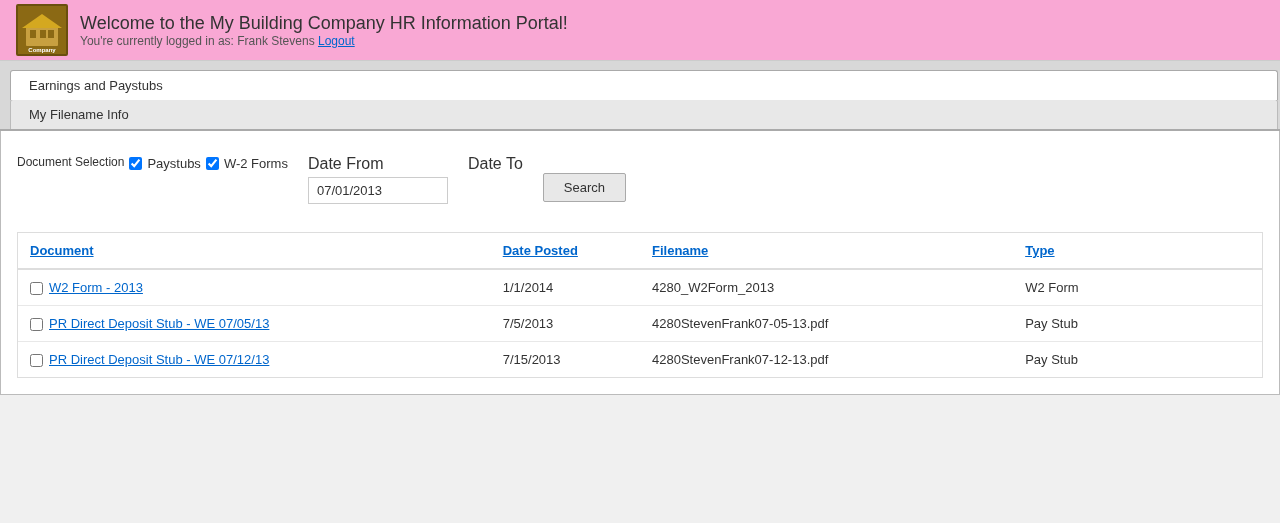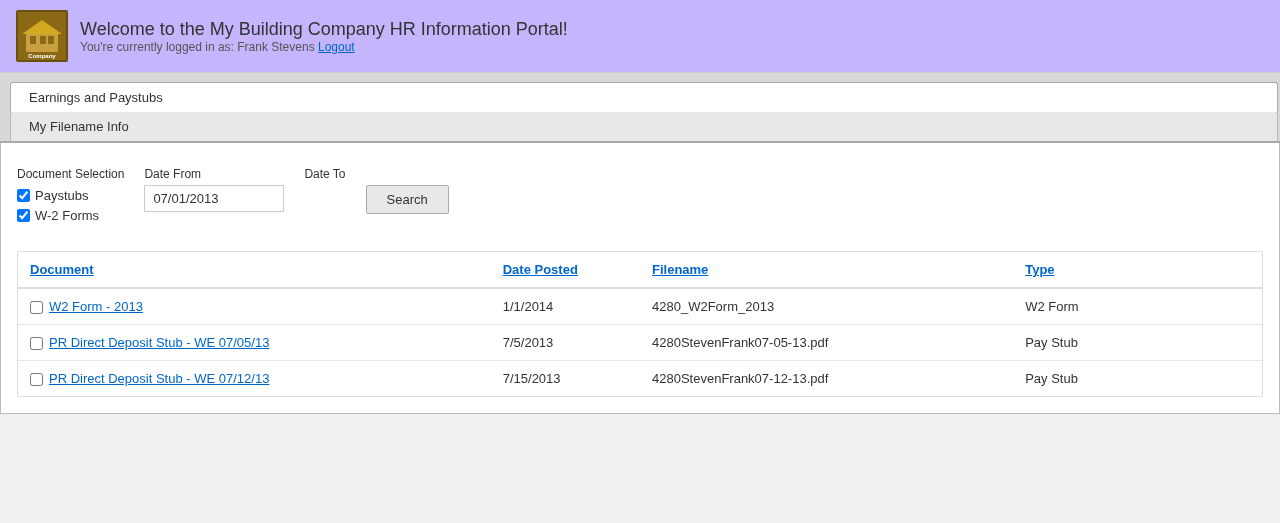--- a/index.html
+++ b/index.html
@@ -3,23 +3,23 @@
   <meta charset="utf-8">
   <style>
     * { box-sizing: border-box; margin: 0; padding: 0; }
     body {
       font-family: Arial, sans-serif;
       font-size: 13px;
       background: #f0f0f0;
       color: #333;
     }
     .header {
-      background: #c4b5fd;
+      background: #f9a8d4;
       border-bottom: 1px solid #ccc;
-      padding: 10px 16px;
+      padding: 4px 16px;
       display: flex;
       align-items: center;
       gap: 12px;
     }
     .logo {
       width: 52px;
       height: 52px;
       background: #8B6914;
       display: flex;
       align-items: center;
@@ -78,40 +78,39 @@
     }
     .filter-area {
       display: flex;
       align-items: flex-start;
       gap: 20px;
       margin-bottom: 20px;
       padding: 8px 0;
     }
     .filter-group {
       display: flex;
-      flex-direction: column;
       gap: 5px;
     }
     .filter-label {
       font-size: 12px;
       color: #333;
       margin-bottom: 2px;
     }
     .checkbox-row {
       display: flex;
       align-items: center;
       gap: 5px;
       font-size: 13px;
     }
     .date-group {
       display: flex;
       flex-direction: column;
     }
     .date-group label {
-      font-size: 12px;
+      font-size: 16px;
       color: #333;
       margin-bottom: 4px;
     }
     .date-input {
       border: 1px solid #ccc;
       padding: 5px 8px;
       font-size: 13px;
       width: 140px;
       color: #333;
     }

